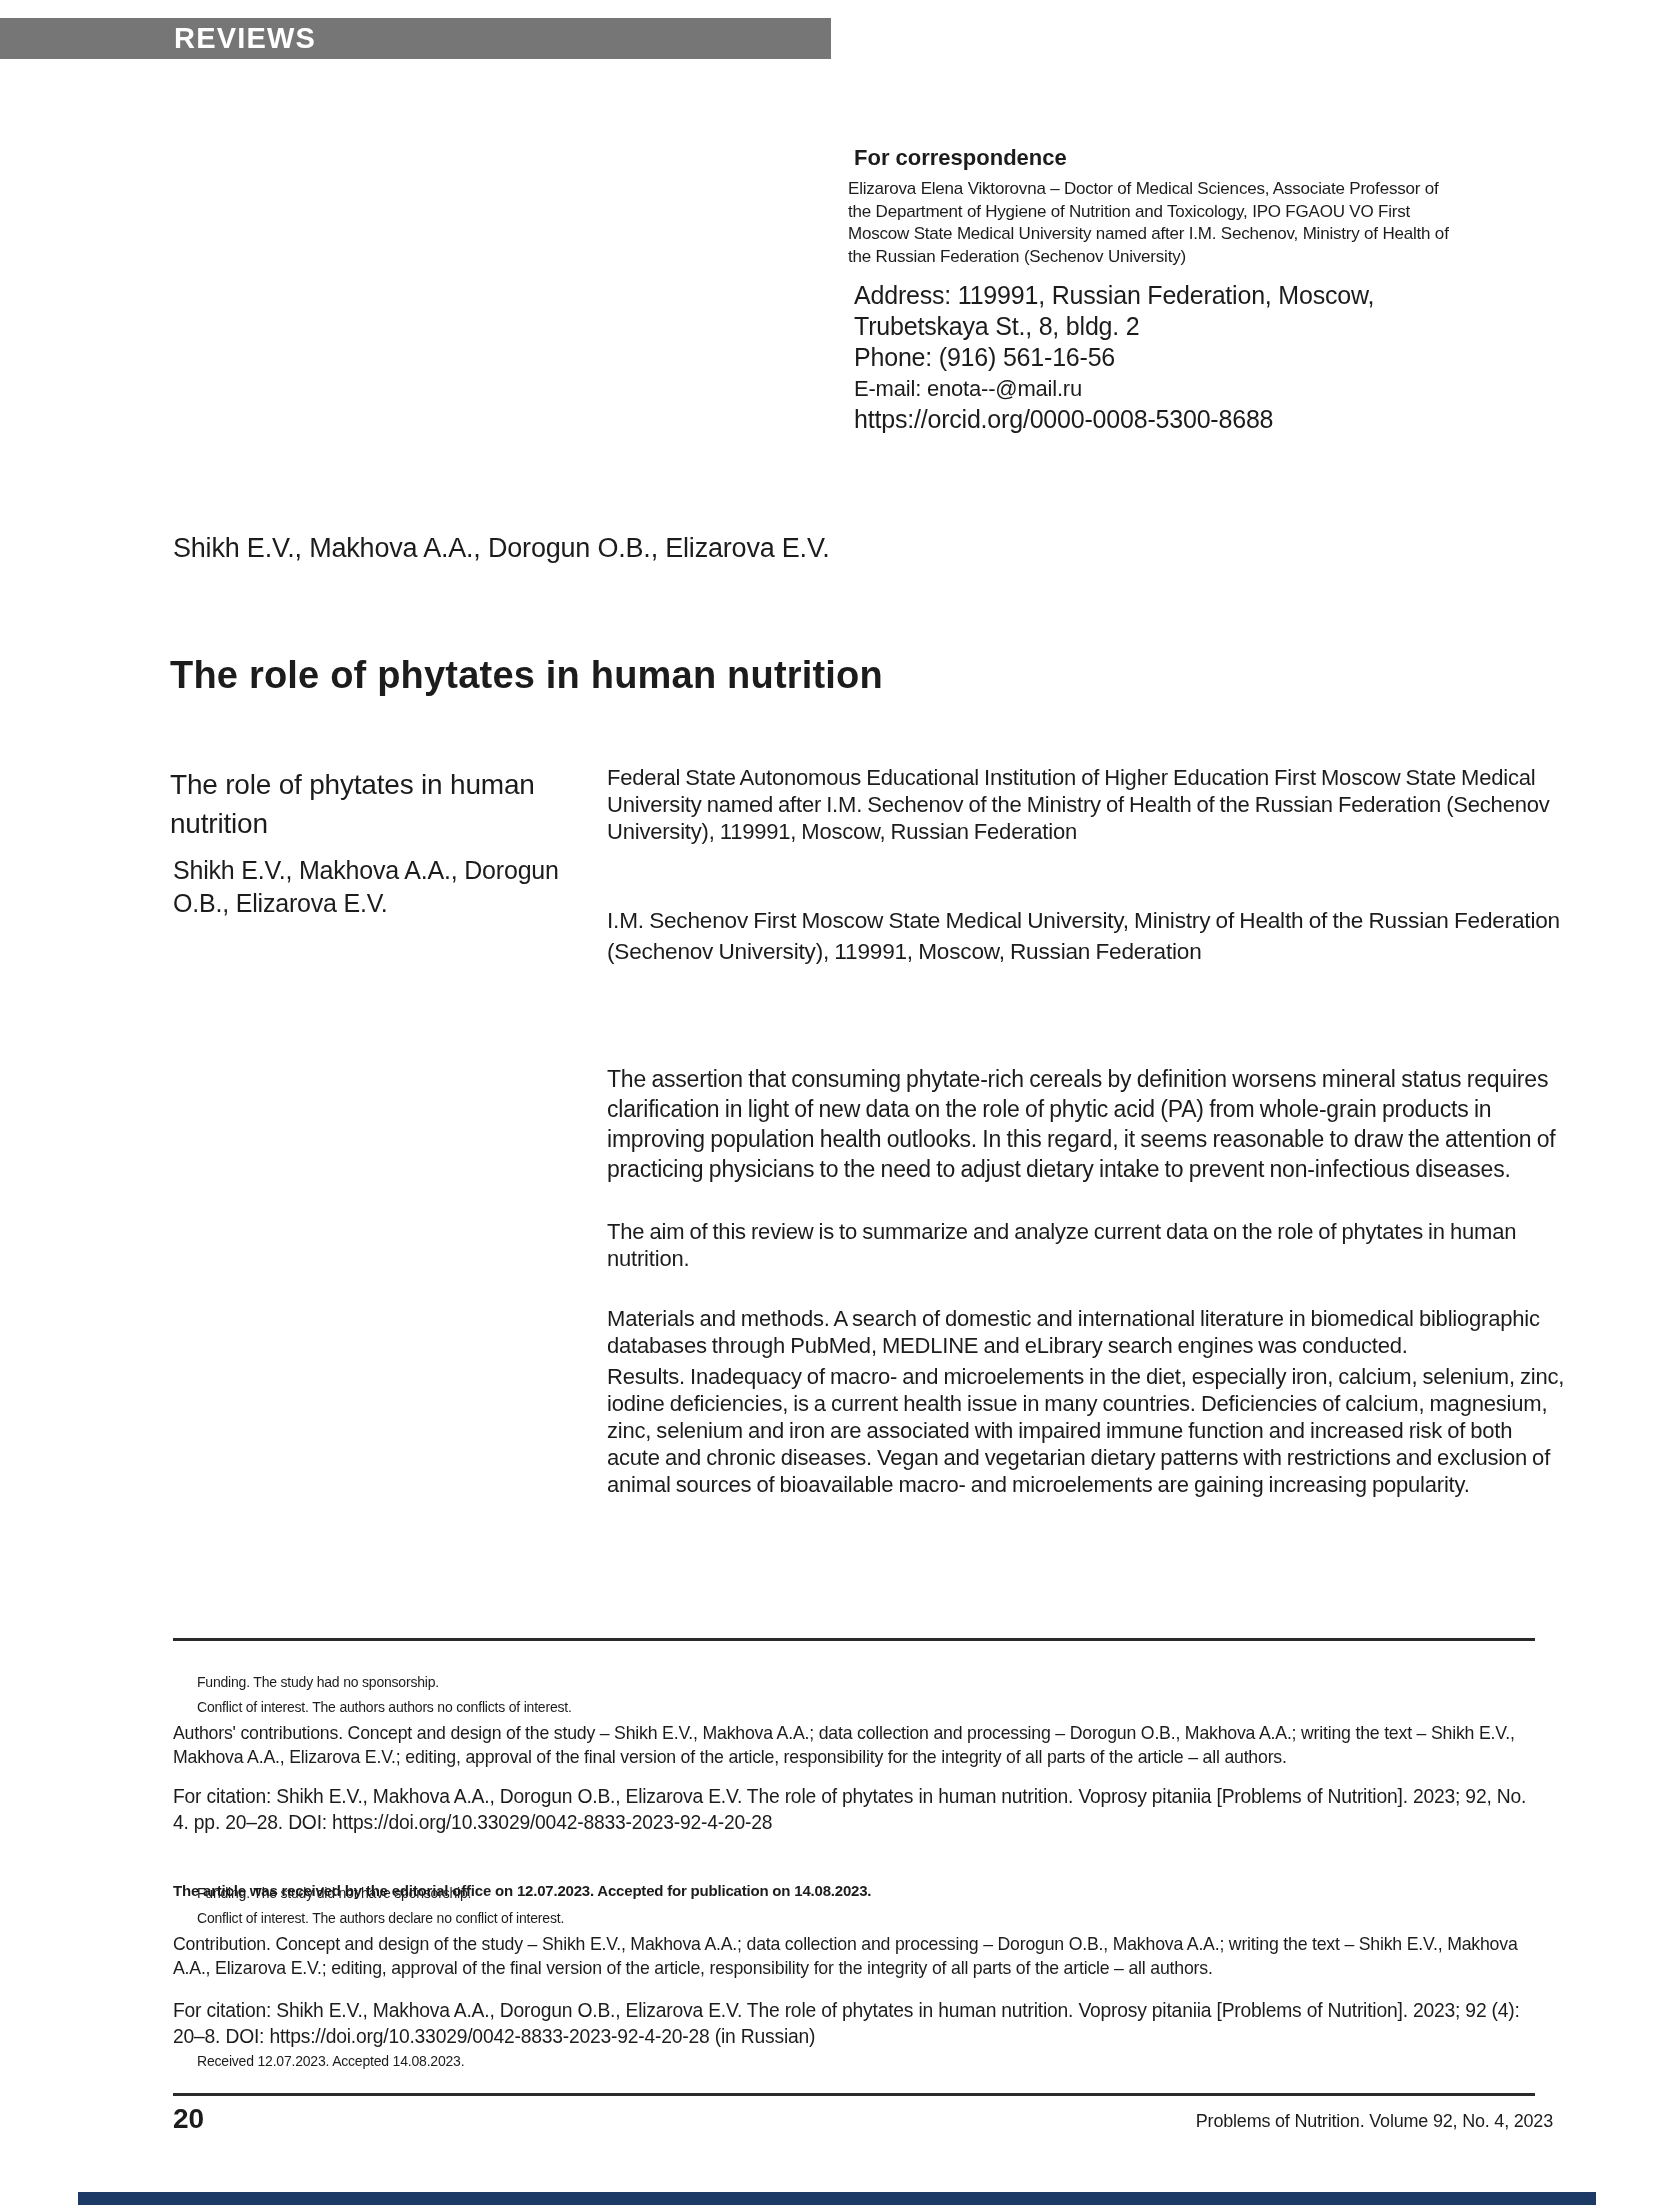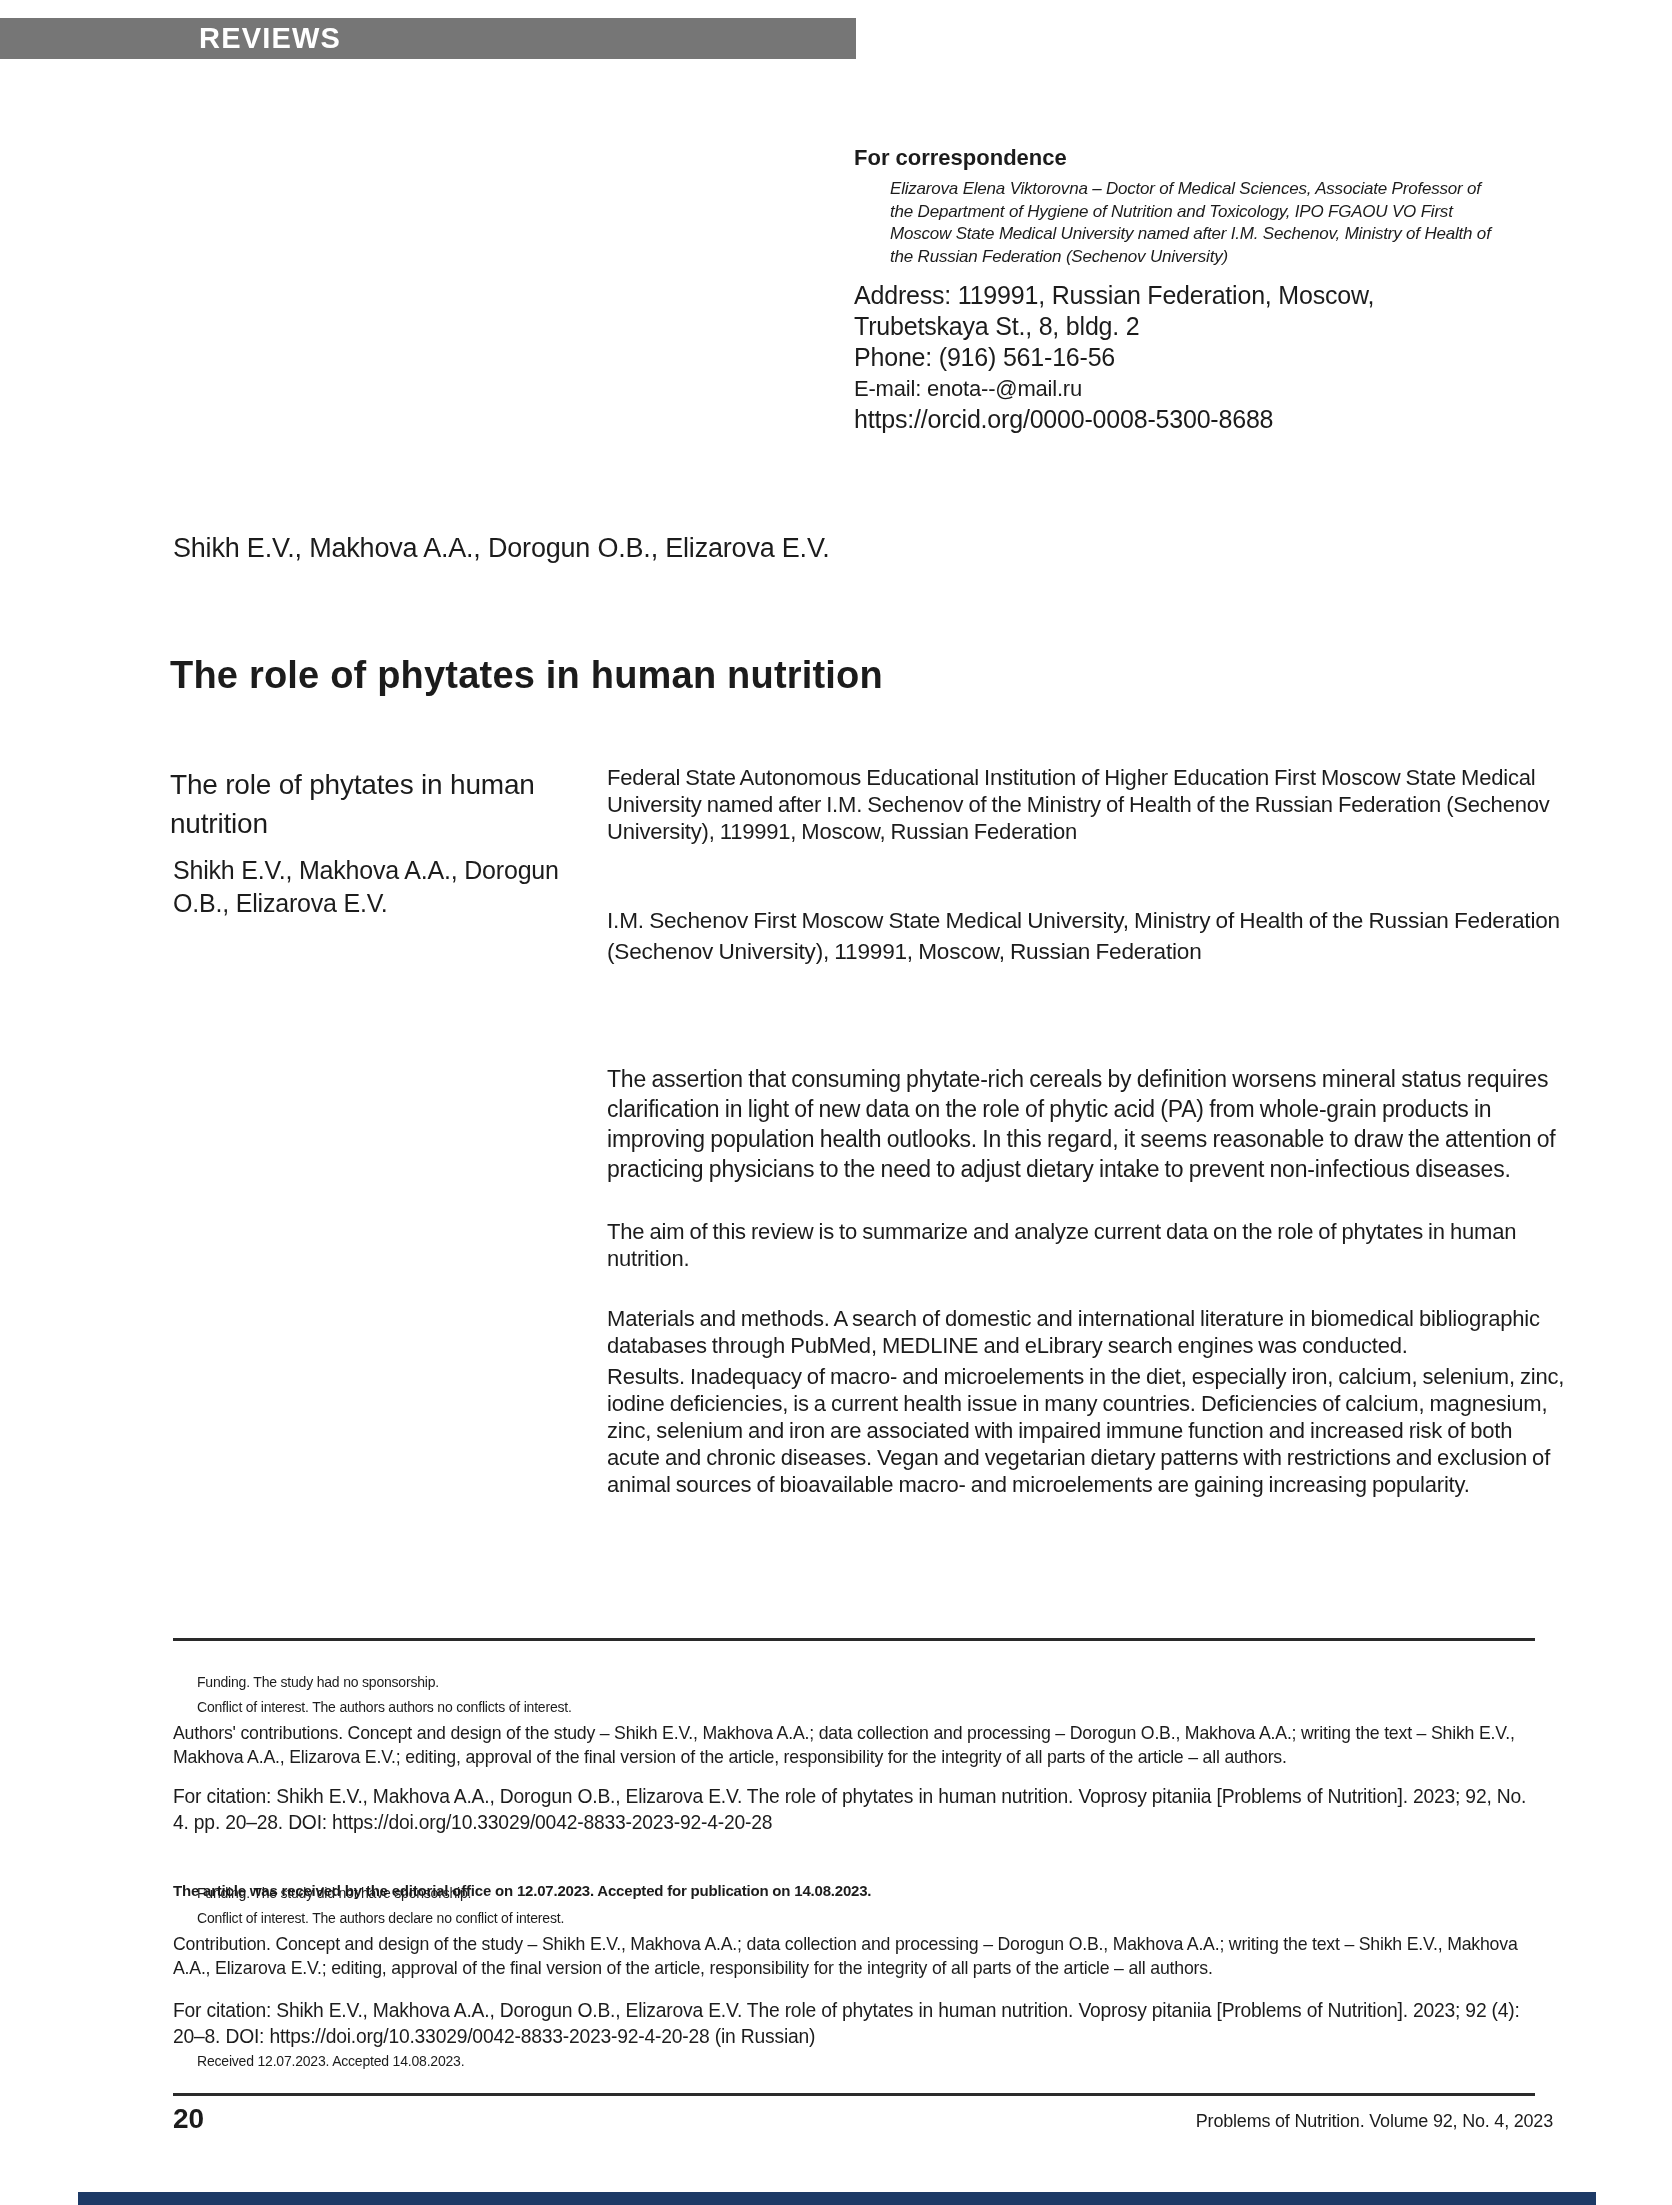--- a/index.html
+++ b/index.html
@@ -1,28 +1,28 @@
 <!DOCTYPE html>
 <html style="font-size:13px"><head>
 <meta charset="utf-8">
 <style>
   html,body{margin:0;padding:0;background:#ffffff;}
   #page{position:relative;width:1672px;height:2205px;background:#ffffff;
         font-family:"Liberation Sans",sans-serif;color:#1c1c1c;overflow:hidden;}
   .abs{position:absolute;}
 
   
-  #reviews-bar{left:0;top:18px;width:831px;height:41px;background:#767676;padding-left:25px;}
+  #reviews-bar{left:0;top:18px;width:831px;height:41px;background:#767676;}
   #reviews-bar span{display:block;padding-left:174px;line-height:41px;color:#ffffff;
         font-weight:bold;font-size:29px;letter-spacing:1.2px;}
 
   
   .corr-head{left:854px;top:145px;font-size:22px;font-weight:bold;}
-  .corr-bio{left:890px;top:178px;width:601px;font-size:17px;line-height:22.6px;
-        letter-spacing:-0.2px;font-style:italic;}
+  .corr-bio{left:848px;top:178px;width:601px;font-size:17px;line-height:22.6px;
+        letter-spacing:-0.2px;}
   .corr-lines{left:854px;top:280px;width:625px;}
   .corr-line{font-size:25px;line-height:31px;letter-spacing:-0.2px;}
   .corr-line.email{font-size:22px;}
 
   .byline{left:173px;top:533px;font-size:27px;letter-spacing:-0.2px;}
   .main-title{left:170px;top:654px;font-size:38px;font-weight:bold;letter-spacing:0.2px;}
 
   
   .side-title{left:170px;top:765px;width:379px;font-size:28px;line-height:39px;
         letter-spacing:-0.2px;}

